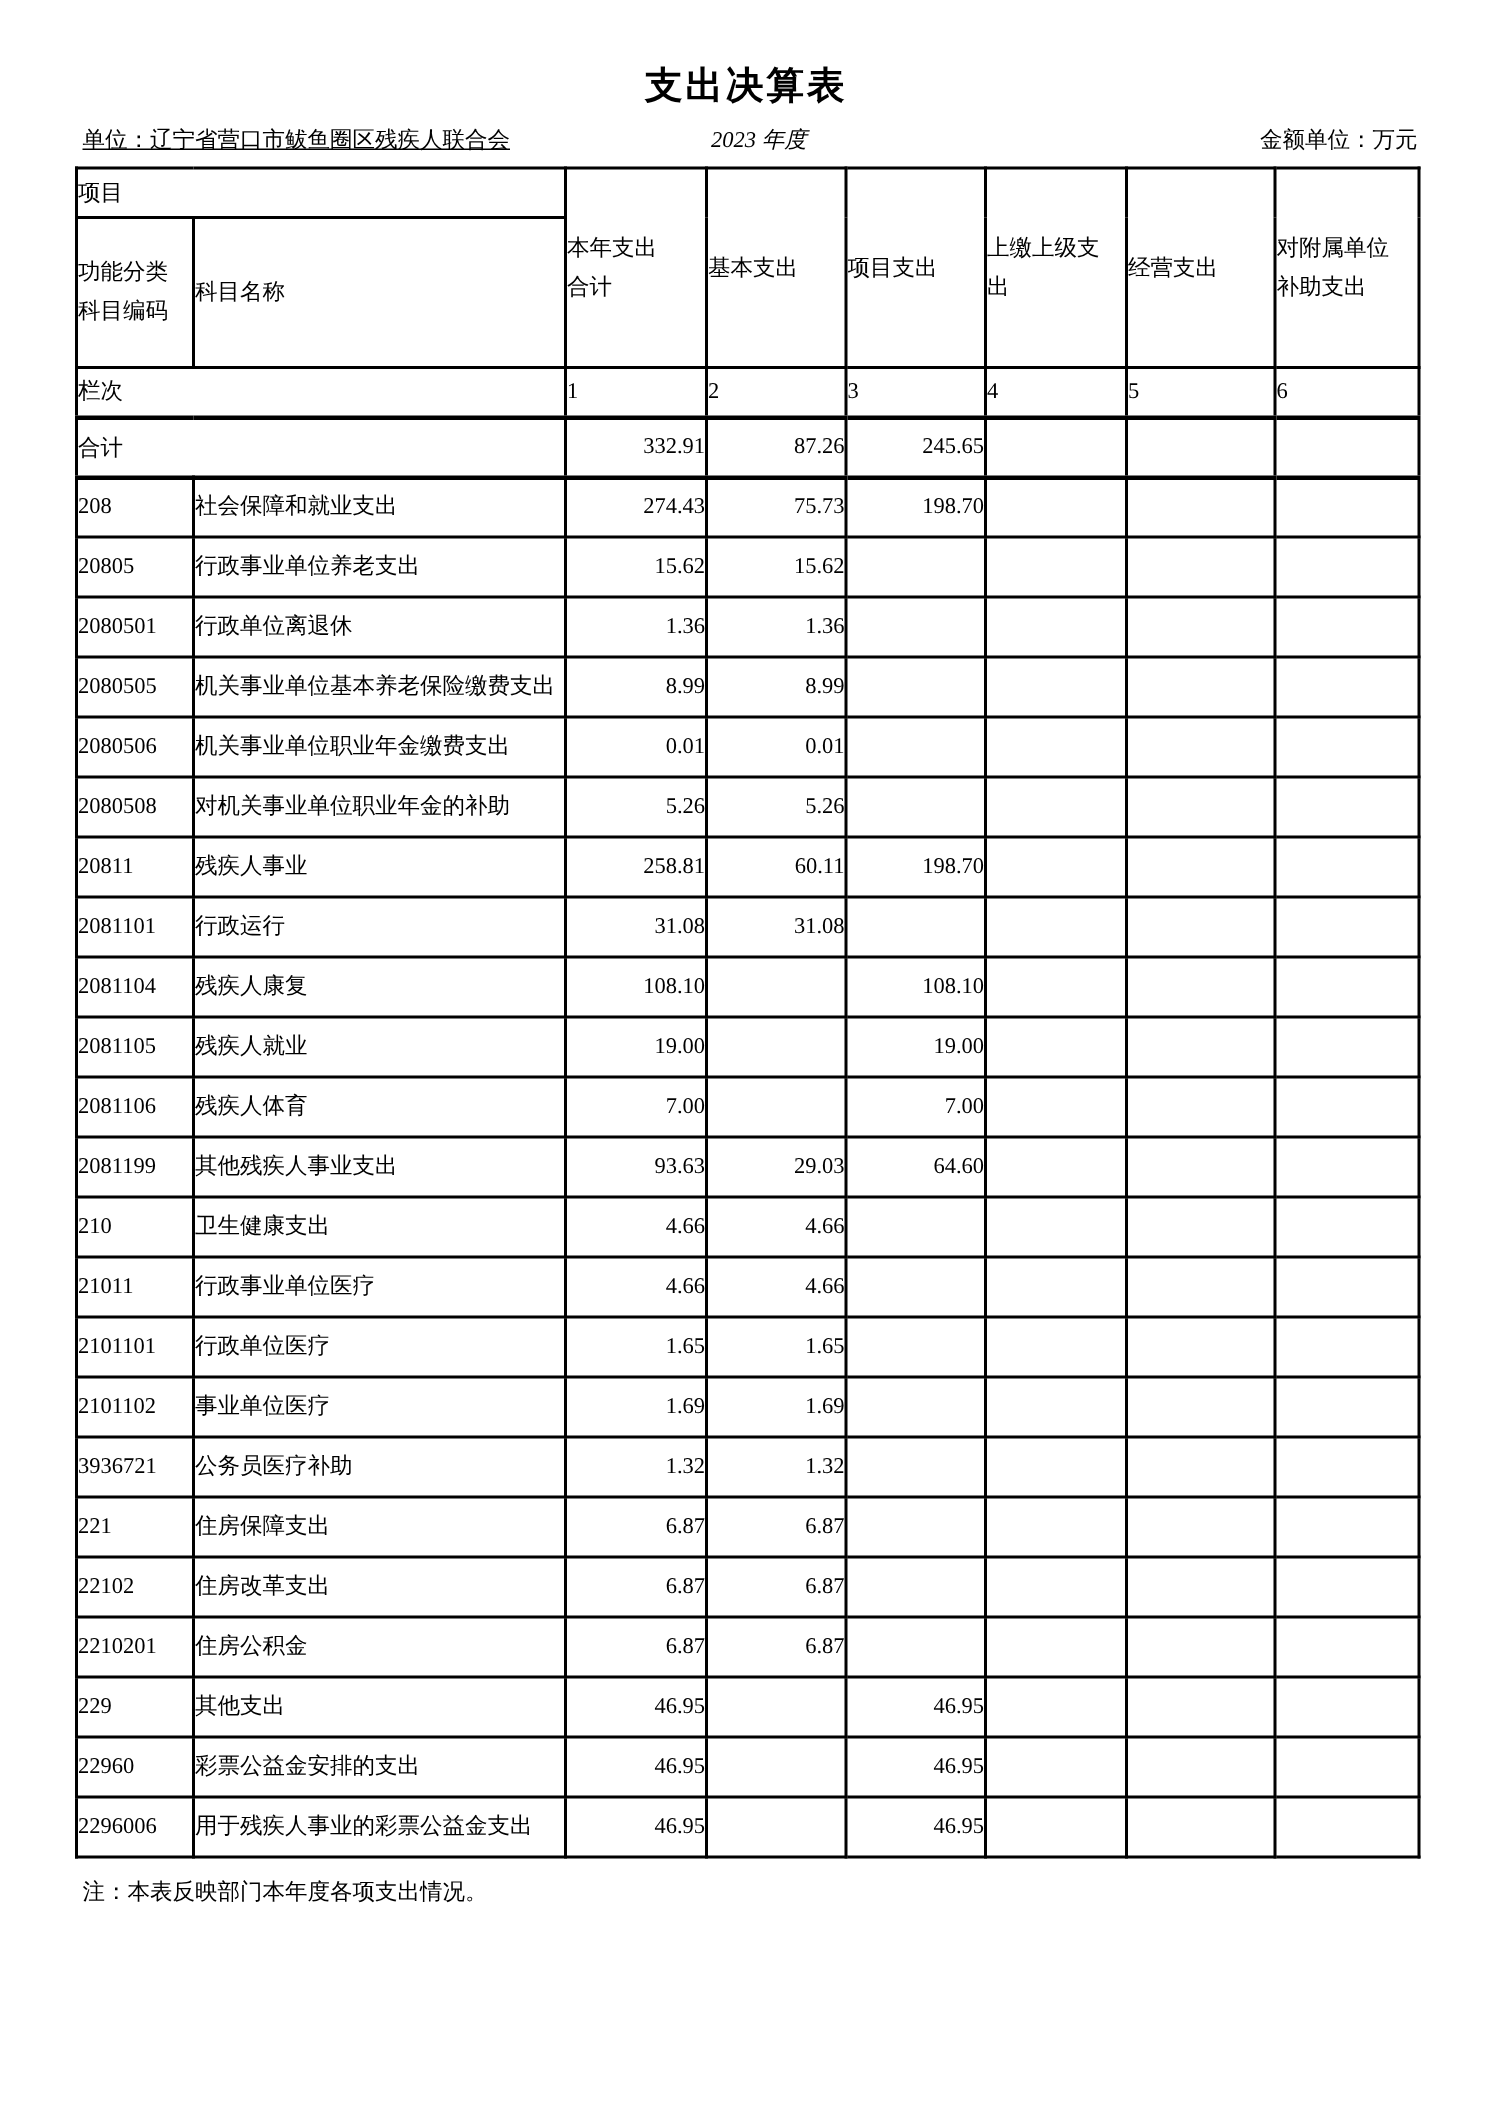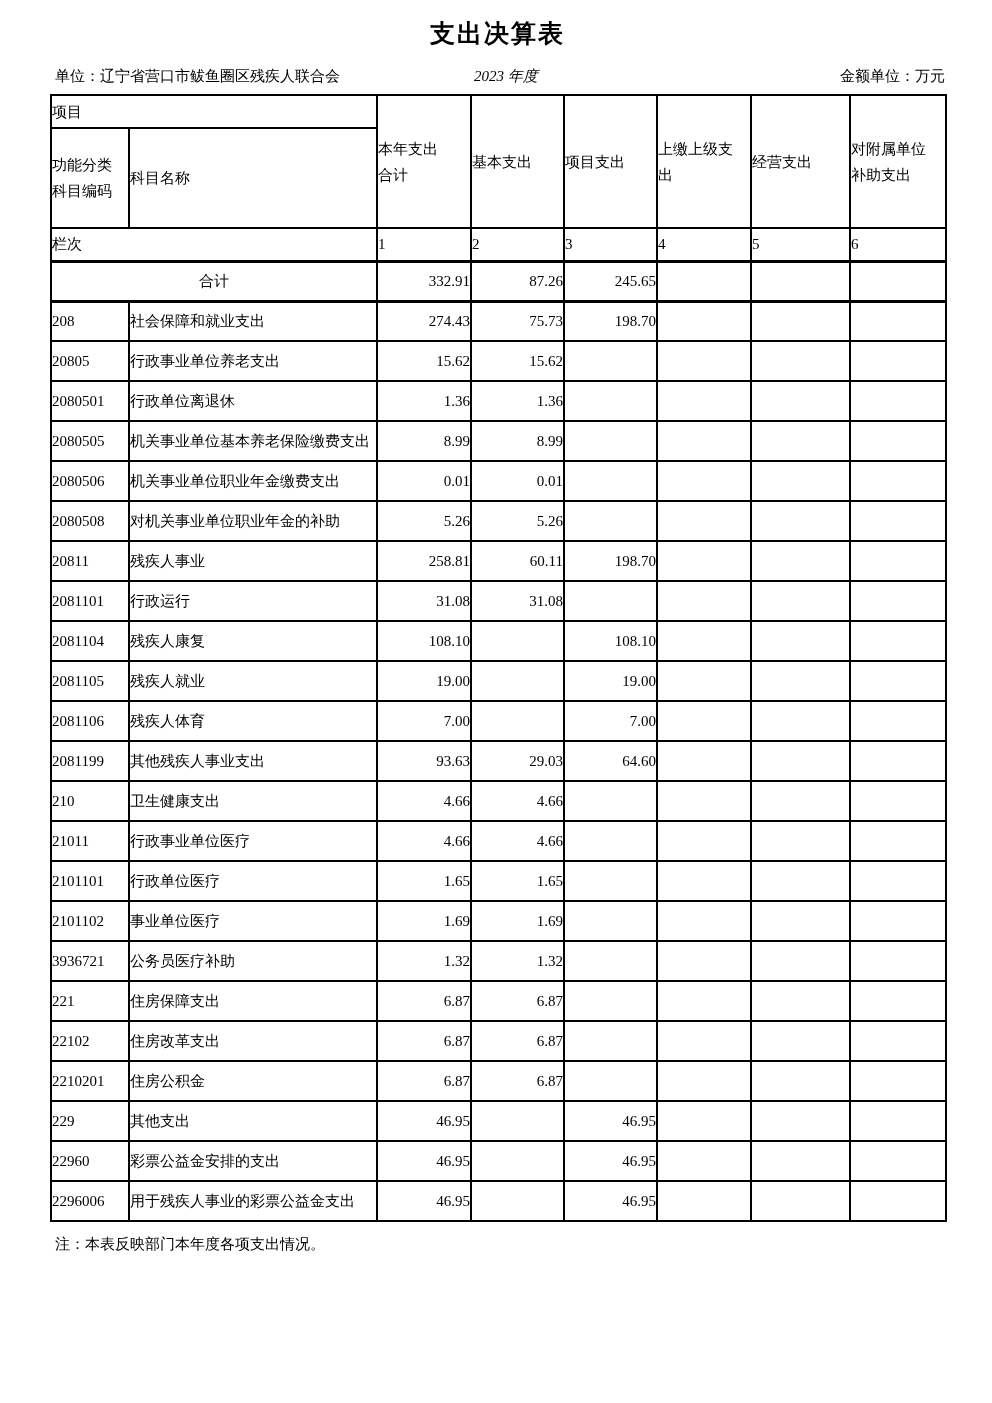--- a/index.html
+++ b/index.html
@@ -6,40 +6,40 @@
   html, body {
     margin: 0; padding: 0;
     background: #ffffff;
     color: #000000;
     font-family: "Liberation Serif", "DejaVu Serif", serif;
   }
   body { width: 992px; min-height: 1403px; }
   .page { position: relative; width: 992px; min-height: 1403px; padding: 0 47px 0 50px; }
 
   .doc-title {
-    margin: 17px; 
+    margin: 0; padding-top: 40px;
     text-align: center;
     font-family: "Liberation Sans", "DejaVu Sans", sans-serif;
     font-weight: bold;
     font-size: 25px;
     letter-spacing: 2px;
   }
   .form-no {
     margin-top: 9px;
     text-align: right;
     font-size: 15px;
     padding-right: 8px;
   }
   .meta-row {
     position: relative;
     margin-top: 11px;
     height: 23px;
     font-size: 15px;
   }
-  .meta-unit   { position: absolute; left: 5px;  top: 0; }
+  .meta-unit   { position: absolute; left: 5px;  top: 0; text-decoration: underline; }
   .meta-year   { position: absolute; left: 424px; top: 0; font-style: italic; }
   .meta-amount { position: absolute; right: 0; top: 0; }
 
   table.fin {
     border-collapse: collapse;
     table-layout: fixed;
     width: 895px;
     margin-top: 4px;
   }
   table.fin th, table.fin td {
@@ -55,21 +55,21 @@
   tbody tr      { height: 40px; }
 
   th { text-align: left; vertical-align: middle; line-height: 26px; padding: 0 3px; }
   .hw4 { display: inline-block; max-width: 64px; }
   .hw5 { display: inline-block; max-width: 78px; }
 
   td.code { text-align: left; padding-left: 7px; vertical-align: middle; }
   td.name { text-align: left; padding: 0 6px; vertical-align: middle; }
   td.name .nm { line-height: 20px; max-height: 35px; overflow: hidden; }
   td.val  { text-align: right; padding-right: 10px; vertical-align: middle; }
-  td.center { text-align: center; vertical-align: middle; }
+  td.center { vertical-align: middle; }
 
   tr.total-row td { border-top-width: 3px; border-bottom-width: 3px; }
   .bold { font-weight: bold; }
 
   .note {
     margin-top: 13px;
     margin-left: 5px;
     font-size: 15px;
   }
 </style>

